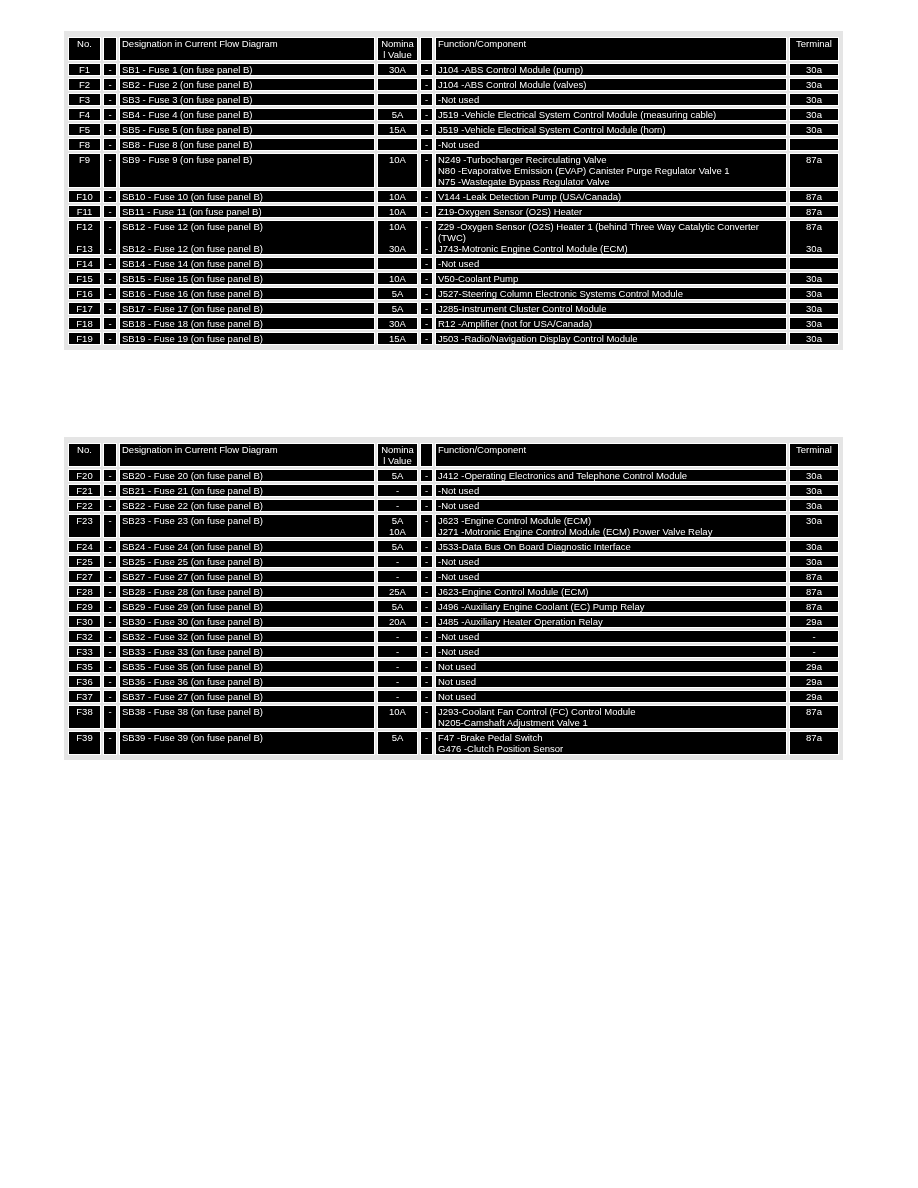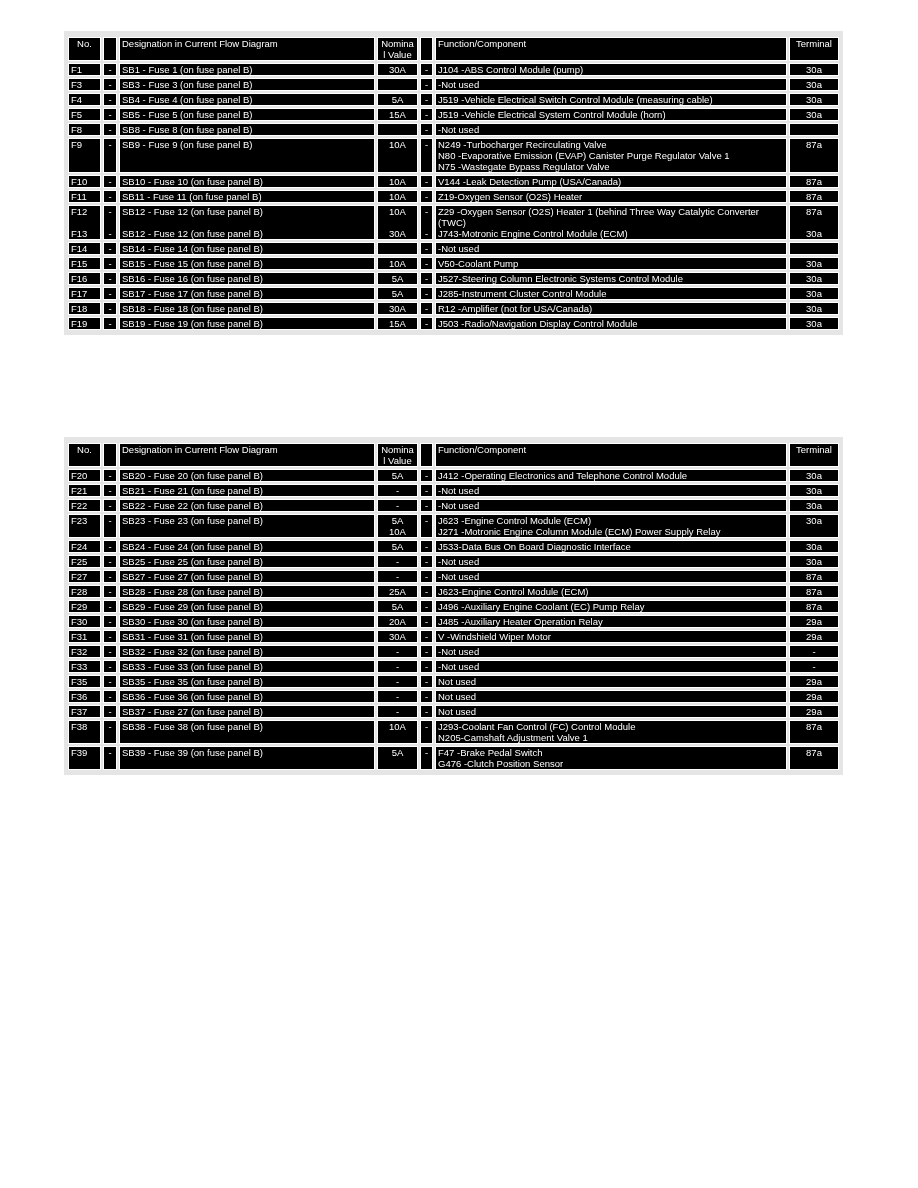--- a/index.html
+++ b/index.html
@@ -32,21 +32,21 @@
     color: #ffffff;
     vertical-align: top;
     font-size: 9.5px;
     font-weight: normal;
     line-height: 11px;
     padding: 0 2px;
     text-align: left;
     overflow: hidden;
   }
   .cl { min-height: 11px; white-space: nowrap; }
-  .c-no       { text-align: left; }
+  .c-no       { text-align: center; }
   .c-dash     { text-align: center; }
   .c-nominal  { text-align: center; }
   .c-dash2    { text-align: center; }
   .c-terminal { text-align: center; }
   th.c-no, th.c-terminal { text-align: center; }
   th.c-nominal { text-align: center; }
   colgroup col.w-no       { width: 33px; }
   colgroup col.w-dash     { width: 14px; }
   colgroup col.w-desig    { width: 256px; }
   colgroup col.w-nominal  { width: 41px; }
@@ -113,20 +113,43 @@
           </td>
           <td class="c-function">
             <div class="cl">J104 -ABS Control Module (pump)</div>
           </td>
           <td class="c-terminal">
             <div class="cl">30a</div>
           </td>
         </tr>
         <tr>
           <td class="c-no">
+            <div class="cl">F2</div>
+          </td>
+          <td class="c-dash">
+            <div class="cl">-</div>
+          </td>
+          <td class="c-designation">
+            <div class="cl">SB2 - Fuse 2 (on fuse panel B)</div>
+          </td>
+          <td class="c-nominal">
+            <div class="cl"></div>
+          </td>
+          <td class="c-dash2">
+            <div class="cl">-</div>
+          </td>
+          <td class="c-function">
+            <div class="cl">J104 -ABS Control Module (valves)</div>
+          </td>
+          <td class="c-terminal">
+            <div class="cl">30a</div>
+          </td>
+        </tr>
+        <tr>
+          <td class="c-no">
             <div class="cl">F3</div>
           </td>
           <td class="c-dash">
             <div class="cl">-</div>
           </td>
           <td class="c-designation">
             <div class="cl">SB3 - Fuse 3 (on fuse panel B)</div>
           </td>
           <td class="c-nominal">
             <div class="cl"></div>
@@ -151,21 +174,21 @@
           <td class="c-designation">
             <div class="cl">SB4 - Fuse 4 (on fuse panel B)</div>
           </td>
           <td class="c-nominal">
             <div class="cl">5A</div>
           </td>
           <td class="c-dash2">
             <div class="cl">-</div>
           </td>
           <td class="c-function">
-            <div class="cl">J519 -Vehicle Electrical Switch Control Module (measuring cable)</div>
+            <div class="cl">J519 -Vehicle Electrical System Control Module (measuring cable)</div>
           </td>
           <td class="c-terminal">
             <div class="cl">30a</div>
           </td>
         </tr>
         <tr>
           <td class="c-no">
             <div class="cl">F5</div>
           </td>
           <td class="c-dash">
@@ -579,21 +602,21 @@
           </td>
           <td class="c-nominal">
             <div class="cl">5A</div>
             <div class="cl">10A</div>
           </td>
           <td class="c-dash2">
             <div class="cl">-</div>
           </td>
           <td class="c-function">
             <div class="cl">J623 -Engine Control Module (ECM)</div>
-            <div class="cl">J271 -Motronic Engine Column Module (ECM) Power Supply Relay</div>
+            <div class="cl">J271 -Motronic Engine Control Module (ECM) Power Valve Relay</div>
           </td>
           <td class="c-terminal">
             <div class="cl">30a</div>
           </td>
         </tr>
         <tr>
           <td class="c-no">
             <div class="cl">F24</div>
           </td>
           <td class="c-dash">
@@ -718,43 +741,20 @@
             <div class="cl">SB30 - Fuse 30 (on fuse panel B)</div>
           </td>
           <td class="c-nominal">
             <div class="cl">20A</div>
           </td>
           <td class="c-dash2">
             <div class="cl">-</div>
           </td>
           <td class="c-function">
             <div class="cl">J485 -Auxiliary Heater Operation Relay</div>
-          </td>
-          <td class="c-terminal">
-            <div class="cl">29a</div>
-          </td>
-        </tr>
-        <tr>
-          <td class="c-no">
-            <div class="cl">F31</div>
-          </td>
-          <td class="c-dash">
-            <div class="cl">-</div>
-          </td>
-          <td class="c-designation">
-            <div class="cl">SB31 - Fuse 31 (on fuse panel B)</div>
-          </td>
-          <td class="c-nominal">
-            <div class="cl">30A</div>
-          </td>
-          <td class="c-dash2">
-            <div class="cl">-</div>
-          </td>
-          <td class="c-function">
-            <div class="cl">V -Windshield Wiper Motor</div>
           </td>
           <td class="c-terminal">
             <div class="cl">29a</div>
           </td>
         </tr>
         <tr>
           <td class="c-no">
             <div class="cl">F32</div>
           </td>
           <td class="c-dash">

